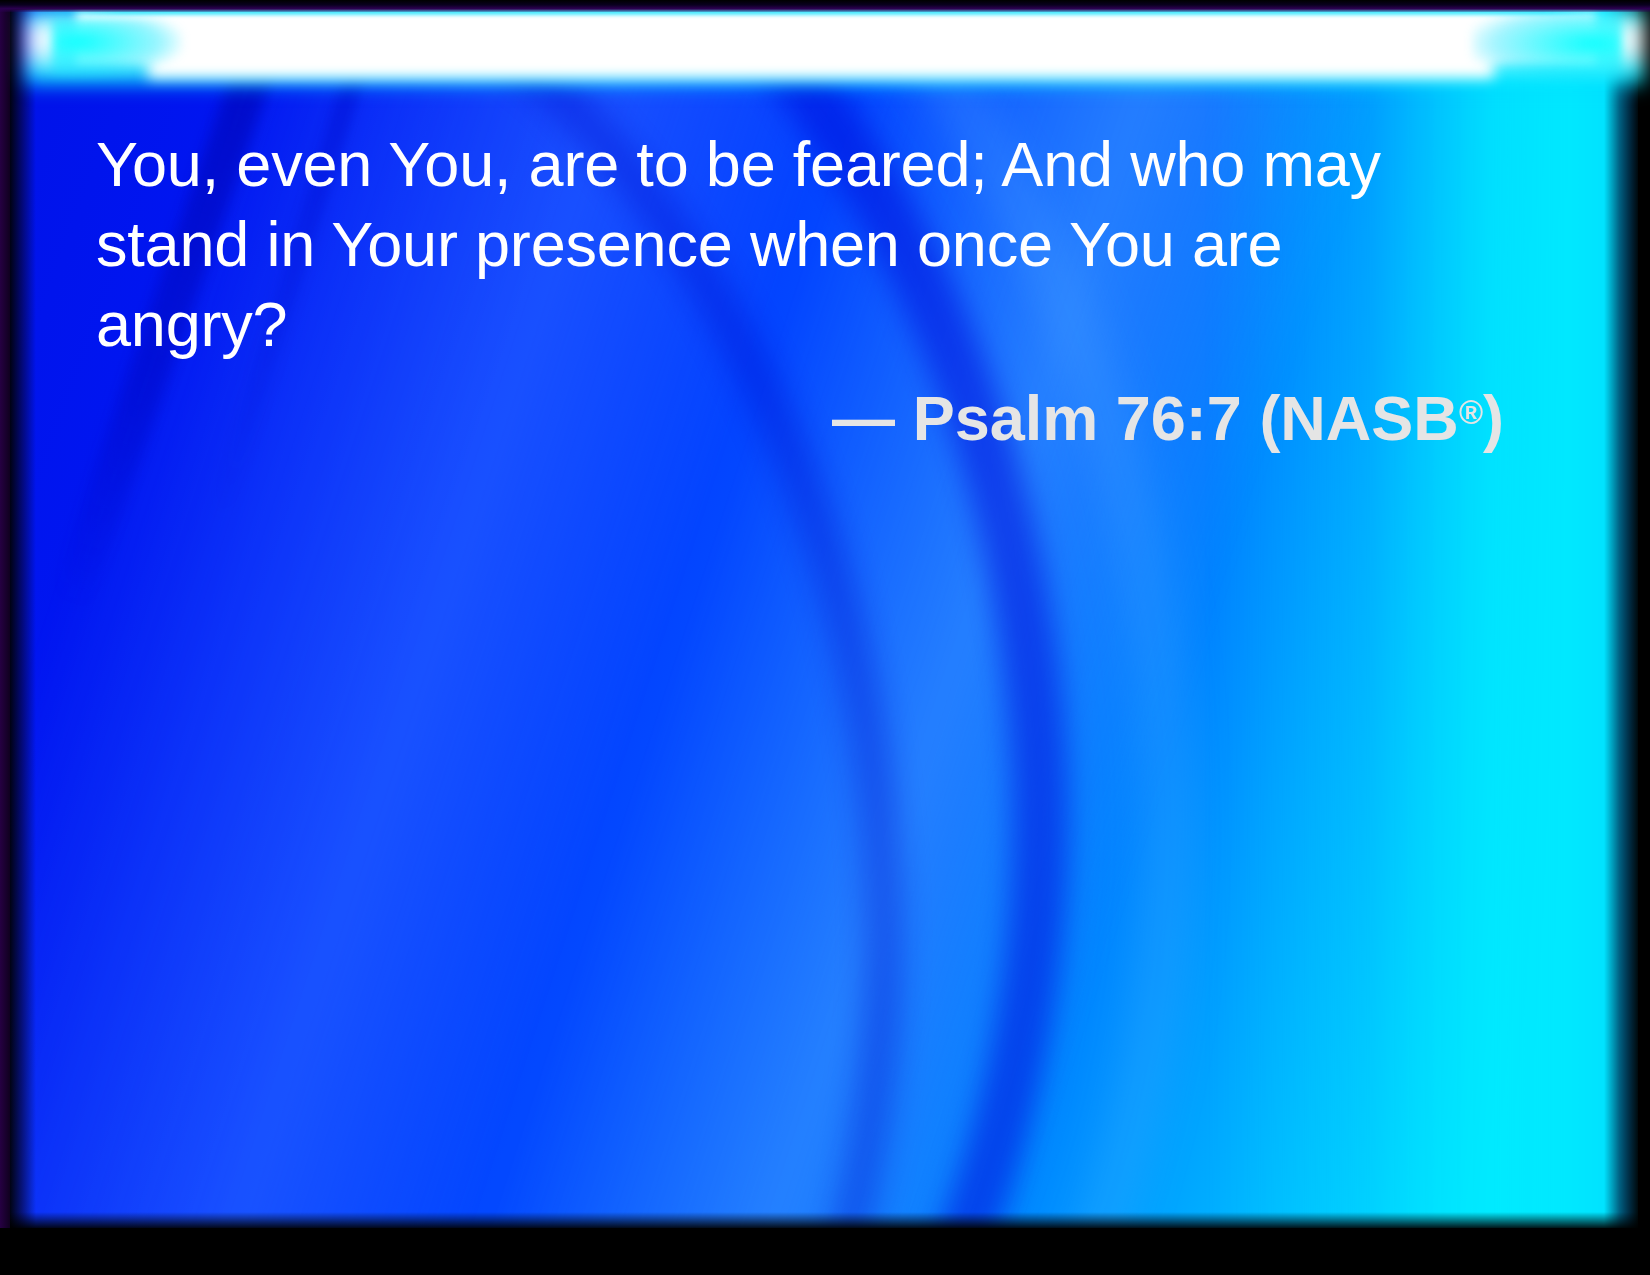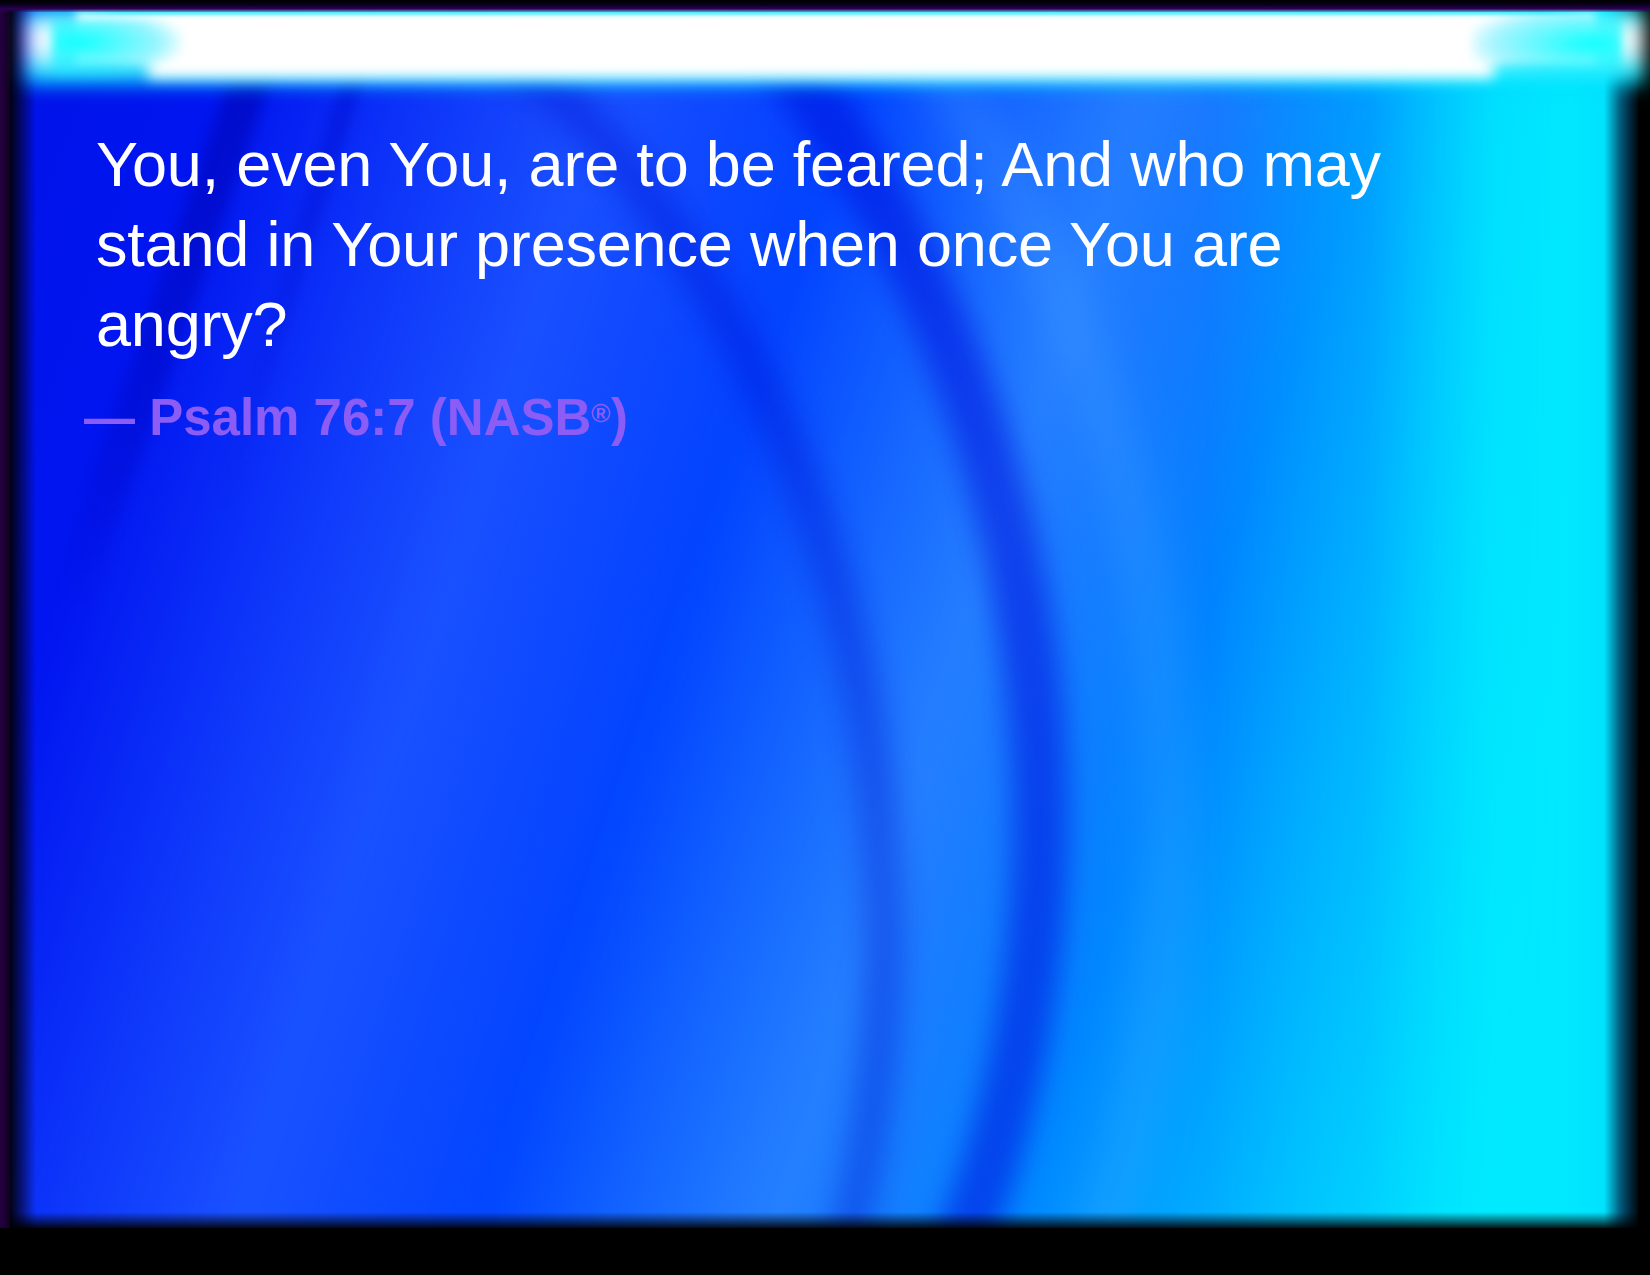--- a/index.html
+++ b/index.html
@@ -299,24 +299,25 @@
     letter-spacing: -0.2px;
     white-space: pre-line;
     margin-left: 12px;
   }
 
   .citation {
     position: absolute;
     left: 84px;
     top: 378px;
     width: 1420px;
-    color: #8b5cf6;
+    text-align: right;
+    color: #e5e5e5;
     font-family: "Liberation Sans", sans-serif;
     font-weight: bold;
-    font-size: 51px;
+    font-size: 63px;
     line-height: 80px;
     white-space: nowrap;
   }
   .citation .reg {
     font-size: 0.52em;
     vertical-align: 0.5em;
     line-height: 1;
   }
 </style>
 </head>

